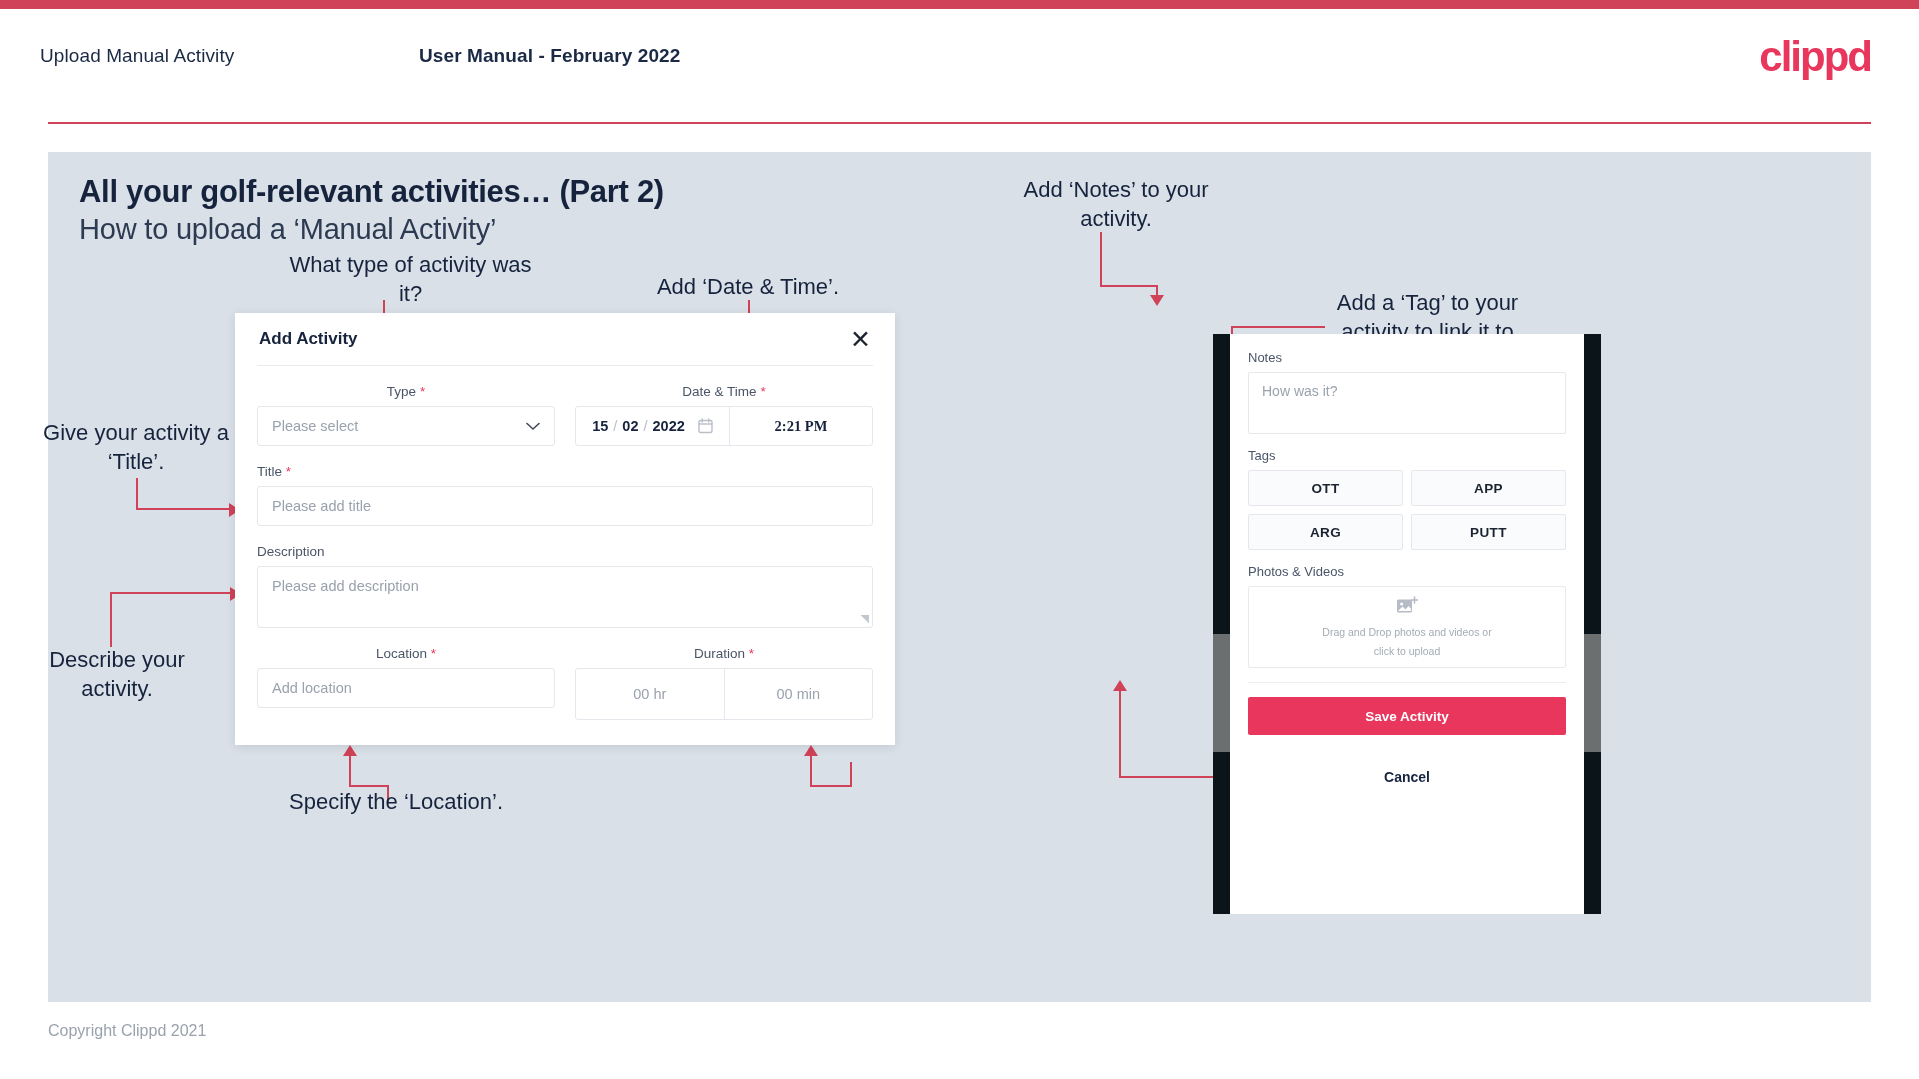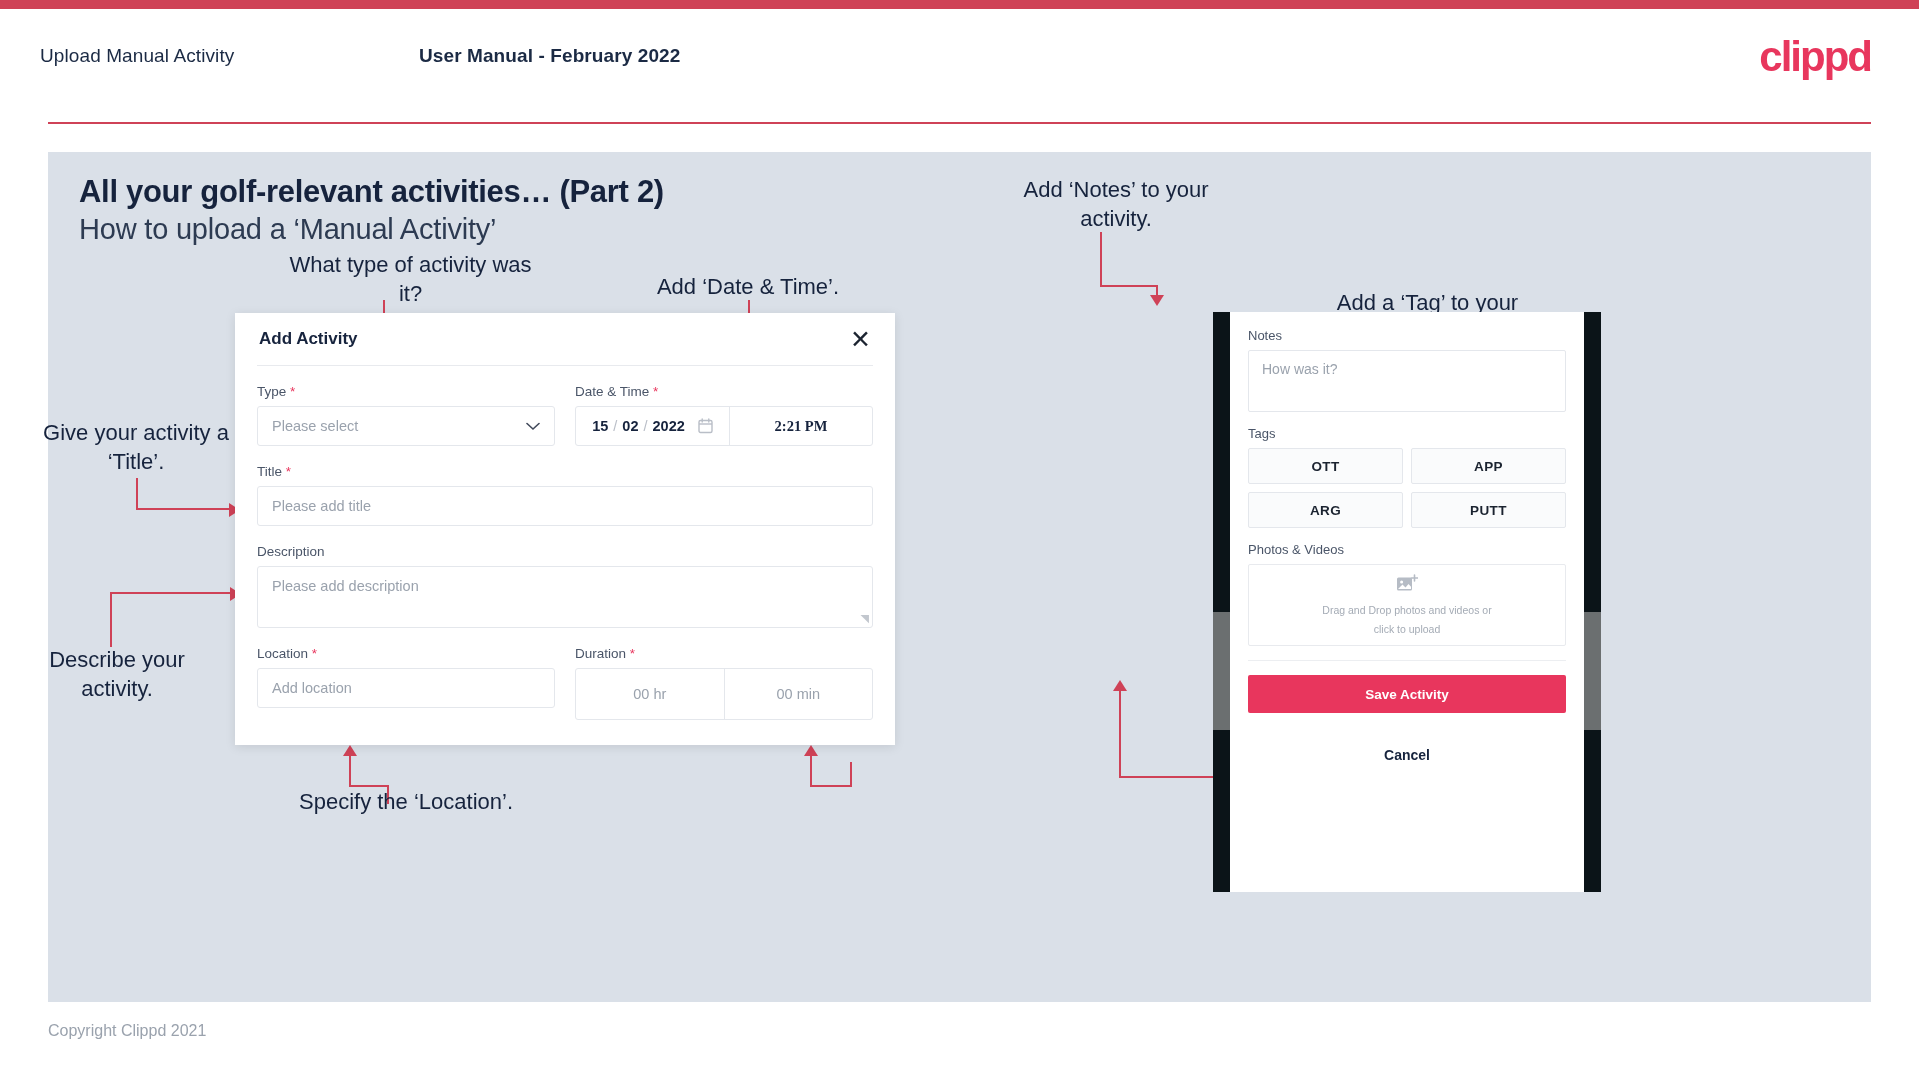--- a/index.html
+++ b/index.html
@@ -84,21 +84,21 @@
   .dlg-title { font-size:17px; font-weight:700; color:#16233d; }
   .dlg-close { font-size:25px; color:#1b2330; line-height:1; cursor:pointer; font-weight:400;}
   .dlg-div { height:1px; background:#e8eaee; margin:0 22px; }
   .dlg-body { padding:18px 22px 0 22px; }
 
   .fld-label {
     font-size:13.5px; color:#4a5568; margin-bottom:7px; display:block;
   }
   .req { color:#e8365d; }
   .row { display:flex; gap:20px; }
-  .col-half { width:50%; }
+  .col-half { width:50%;text-align:center; }
   .fld {
     width:100%; height:40px;
     border:1px solid #e4e7ec; border-radius:3px; background:#fff;
     display:flex; align-items:center; padding:0 14px;
     font-size:14.5px; color:#9aa2ad;
   }
   .fld.sel { justify-content:space-between; }
   .chev { color:#5a6474; font-size:13px; }
   .dt-wrap { display:flex; width:100%; height:40px; border:1px solid #e4e7ec; border-radius:3px; }
   .dt-date { flex:1 1 52%; display:flex; align-items:center; justify-content:center; gap:5px;
@@ -112,21 +112,21 @@
     width:100%; height:62px; border:1px solid #e4e7ec; border-radius:3px; background:#fff;
     padding:11px 14px; font-size:14.5px; color:#9aa2ad; position:relative;
   }
   .ta-grip { position:absolute; right:3px; bottom:2px; font-size:11px; color:#c2c7ce; transform:rotate(0deg);}
   .dur-wrap { display:flex; width:100%; height:52px; border:1px solid #e4e7ec; border-radius:3px; }
   .dur-cell { flex:1; display:flex; align-items:center; justify-content:center; font-size:14.5px; color:#9aa2ad; }
   .dur-cell.first { border-right:1px solid #e4e7ec; }
 
   
   .phone {
-    position:absolute; left:1213px; top:312px;
+    position:absolute; left:1213px; top:334px;
     width:388px; height:580px;
   }
   .bezel-l { position:absolute; left:0; top:0; width:17px; height:580px; background:#0b1418; }
   .bezel-r { position:absolute; right:0; top:0; width:17px; height:580px; background:#0b1418; }
   .bezel-l .btn1 { position:absolute; left:0; top:300px; width:17px; height:118px; background:#6b6f70; }
   .bezel-r .btn1 { position:absolute; left:0; top:300px; width:17px; height:118px; background:#6b6f70; }
   .screen {
     position:absolute; left:17px; top:0; width:354px; height:580px;
     background:#ffffff; padding:16px 18px 0 18px;
   }
@@ -197,21 +197,21 @@
 
   <div class="ann-line" style="left:110px; top:592px; width:2px; height:55px;"></div>
   <div class="ann-line" style="left:110px; top:592px; width:122px; height:2px;"></div>
   <div class="arrow-head ah-right" style="left:230px; top:587px;"></div>
   <div class="anno" style="left:22px; top:645px; width:190px;">Describe your<br>activity.</div>
 
   <div class="ann-line" style="left:349px; top:755px; width:2px; height:32px;"></div>
   <div class="arrow-head ah-up" style="left:343px; top:745px;"></div>
   <div class="ann-line" style="left:349px; top:785px; width:40px; height:2px;"></div>
   <div class="ann-line" style="left:387px; top:785px; width:2px; height:19px;"></div>
-  <div class="anno" style="left:286px; top:787px; width:240px;">Specify the ‘Location’.</div>
+  <div class="anno" style="left:276px; top:787px; width:240px;">Specify the ‘Location’.</div>
 
   <div class="ann-line" style="left:810px; top:755px; width:2px; height:32px;"></div>
   <div class="arrow-head ah-up" style="left:804px; top:745px;"></div>
   <div class="ann-line" style="left:810px; top:785px; width:42px; height:2px;"></div>
   <div class="ann-line" style="left:850px; top:762px; width:2px; height:24px;"></div>
 
   <div class="anno" style="left:1015px; top:175px; width:202px;">Add ‘Notes’ to your<br>activity.</div>
   <div class="ann-line" style="left:1100px; top:232px; width:2px; height:55px;"></div>
   <div class="ann-line" style="left:1100px; top:285px; width:58px; height:2px;"></div>
   <div class="ann-line" style="left:1156px; top:285px; width:2px; height:12px;"></div>

